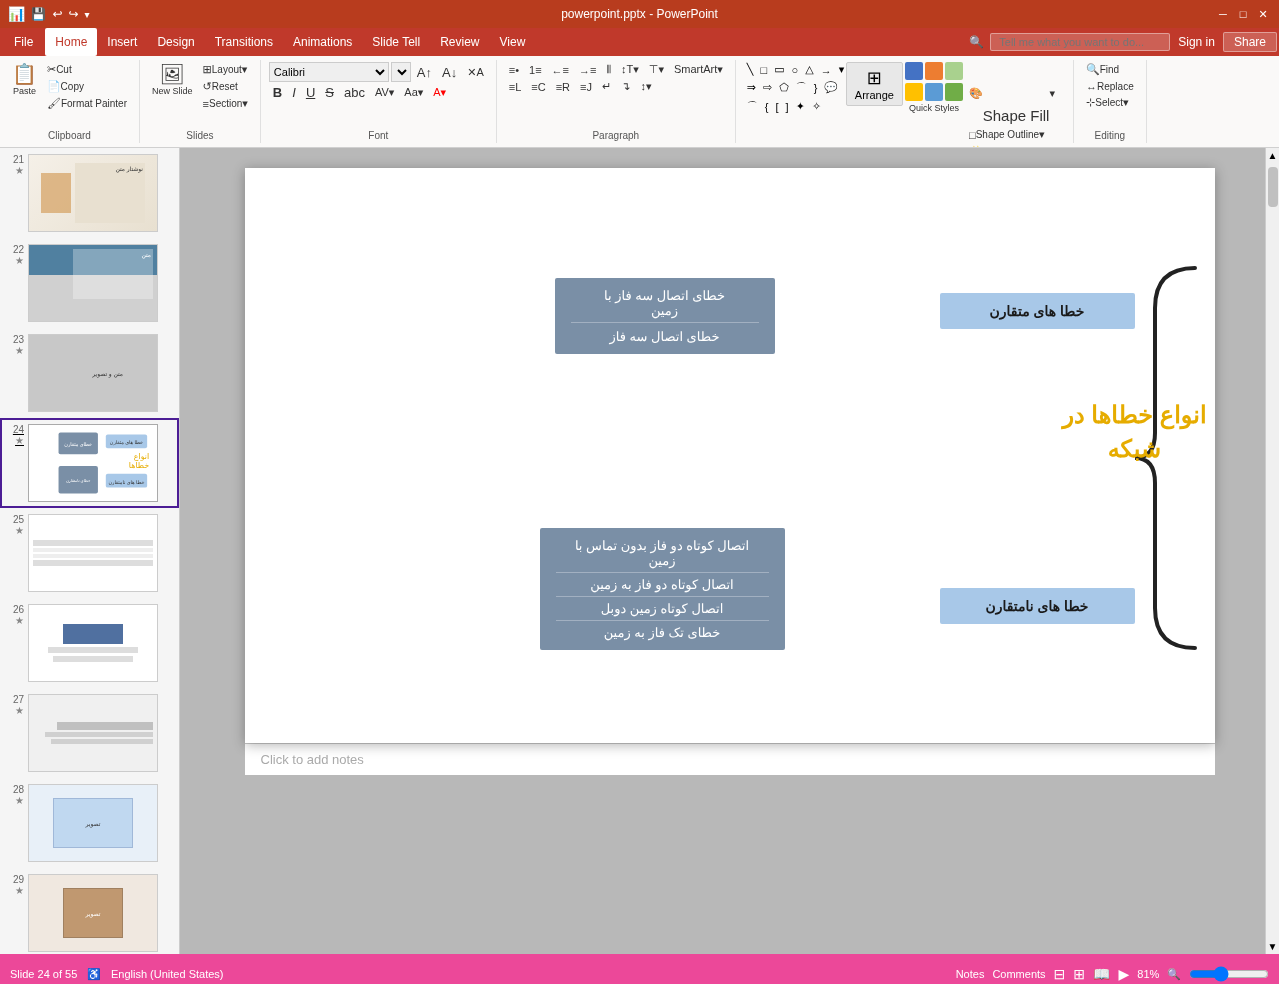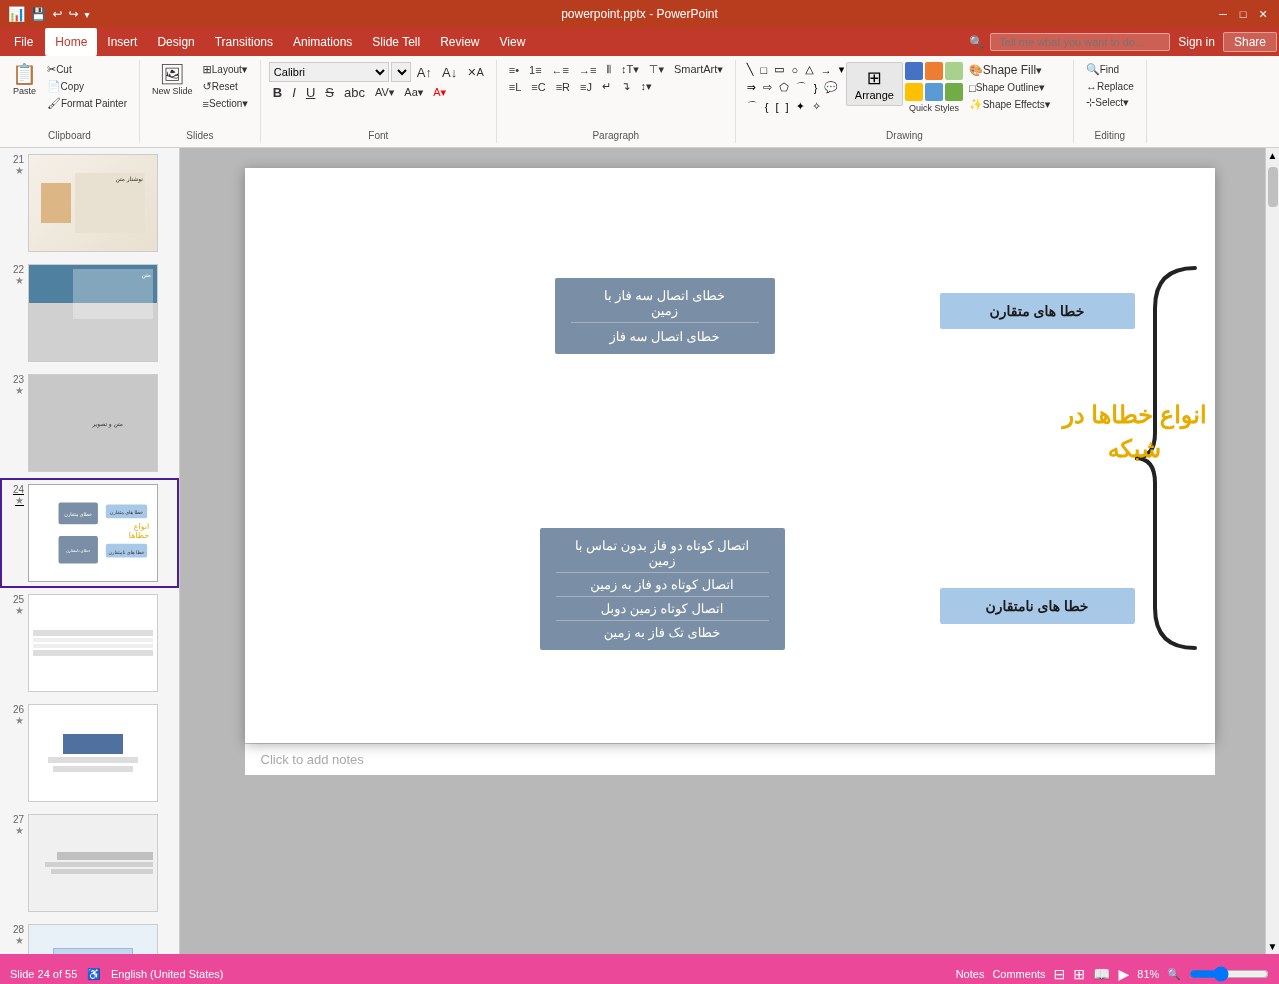--- a/index.html
+++ b/index.html
@@ -158,21 +158,21 @@
     .slide-thumb.active { border: 2px solid #c0392b; padding: 4px 2px; }
     .slide-num {
       font-size: 10px;
       color: #666;
       min-width: 20px;
       text-align: right;
     }
     .slide-star { font-size: 10px; color: #888; }
     .thumb-img {
       width: 130px;
-      height: 98px;
+      height: 78px;
       background: white;
       border: 1px solid #ccc;
       overflow: hidden;
       display: flex;
       align-items: center;
       justify-content: center;
       font-size: 8px;
       color: #999;
       position: relative;
     }
@@ -485,21 +485,21 @@
           <div style="width:18px;height:18px;background:#a9d18e;border-radius:2px;"></div>
         </div>
         <div style="display:flex; gap:2px;">
           <div style="width:18px;height:18px;background:#ffc000;border-radius:2px;"></div>
           <div style="width:18px;height:18px;background:#5b9bd5;border-radius:2px;"></div>
           <div style="width:18px;height:18px;background:#70ad47;border-radius:2px;"></div>
         </div>
         <div class="rb-small-btn" style="font-size:9px;">Quick Styles</div>
       </div>
       <div style="display:flex;flex-direction:column;gap:2px;min-width:100px;">
-        <div class="rb-small-btn">🎨 <span style="font-size:12px;">Shape Fill</span> ▾</div>
+        <div class="rb-small-btn">🎨 <span style="font-size:15px;margin-top:44px;">Shape Fill</span> ▾</div>
         <div class="rb-small-btn">□ <span style="font-size:10px;">Shape Outline</span> ▾</div>
         <div class="rb-small-btn">✨ <span style="font-size:10px;">Shape Effects</span> ▾</div>
       </div>
     </div>
     <div class="ribbon-group-label">Drawing</div>
   </div>
 
   <div class="ribbon-group">
     <div class="ribbon-group-content" style="flex-direction:column;">
       <div class="rb-small-btn">🔍 <span style="font-size:10px;">Find</span></div>

